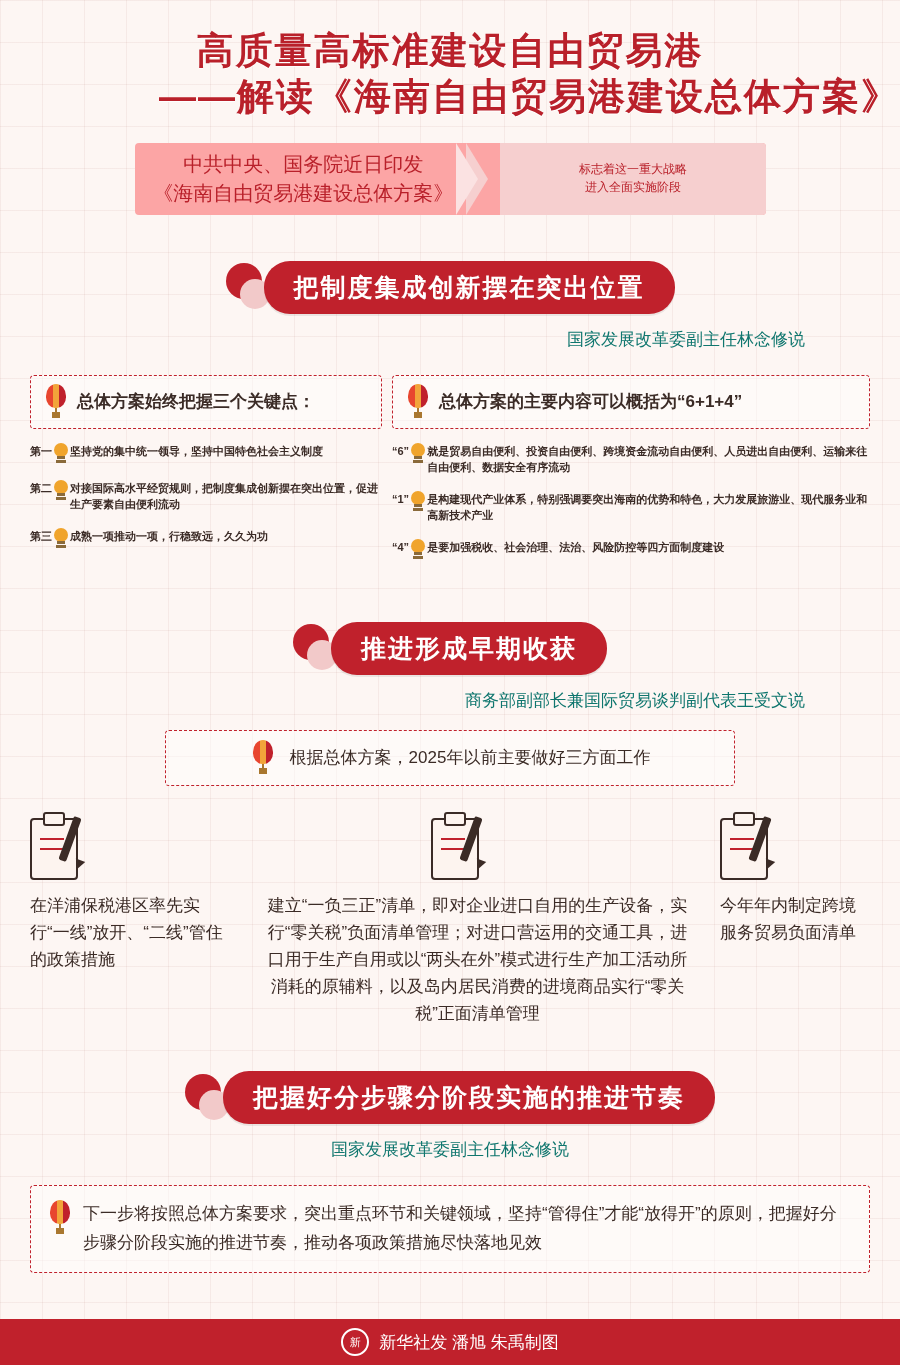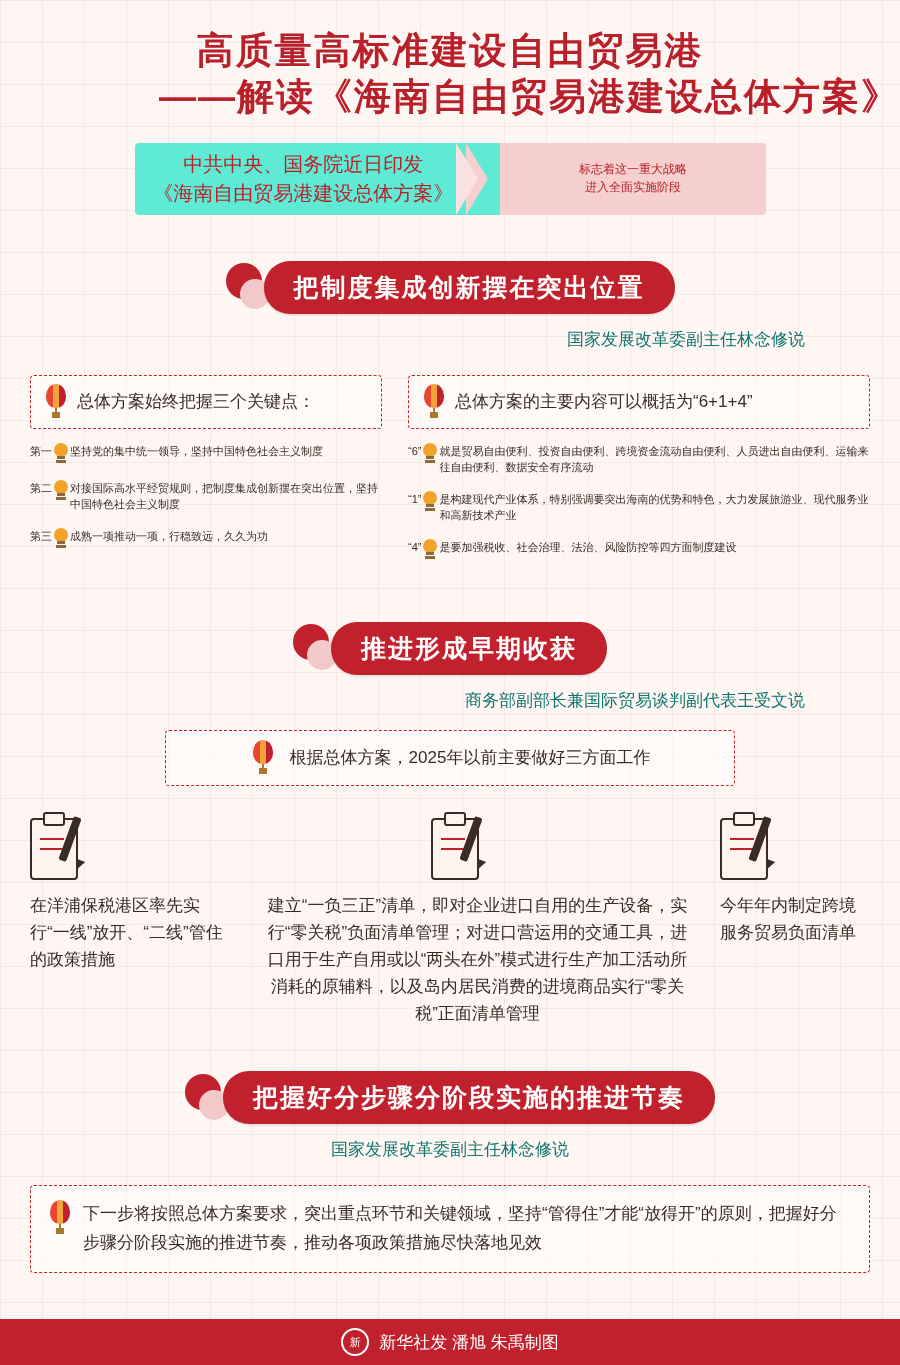--- a/index.html
+++ b/index.html
@@ -30,21 +30,21 @@
     letter-spacing:2px;
     line-height:1.25;
     text-shadow:0 1px 0 #fff;
   }
   .title-1{font-size:37px;}
   .title-2{font-size:37px;text-align:right;}
 
   .banner{
     margin:22px auto 0;
     width:631px;height:72px;
-    background:#5eead4;
+    background:#fca5a5;
     border-radius:4px;
     display:flex;
     position:relative;
     overflow:hidden;
   }
   .banner .left{
     flex:1 1 56%;
     display:flex;flex-direction:column;justify-content:center;align-items:center;
     color:#b9202a;font-size:20px;line-height:1.45;
   }
@@ -105,21 +105,21 @@
   .bulb{display:inline-block;width:18px;height:22px;position:relative;vertical-align:-5px;}
   .bulb .g{position:absolute;left:2px;top:0;width:14px;height:14px;border-radius:50%;background:#f0a42c;}
   .bulb .b{position:absolute;left:5px;top:13px;width:8px;height:3px;background:#8a6a3a;}
   .bulb .b2{position:absolute;left:4px;top:17px;width:10px;height:3px;background:#8a6a3a;}
 
   
   .dashed{
     border:1px dashed #c0212c;border-radius:4px;background:rgba(255,255,255,0.45);
   }
 
-  .two-col{display:flex;gap:26px;margin:24px 30px 0;}
+  .two-col{display:flex;gap:10px;margin:24px 30px 0;font-weight:bold;}
   .col{flex:1;}
   .col-left{flex:0 0 352px;}
   .col-right{flex:1;}
 
   .keypoint-head{
     display:flex;align-items:center;gap:8px;
     padding:8px 12px;font-size:17px;color:#3b2b26;
   }
   .list{margin-top:14px;}
   .li{
@@ -223,21 +223,21 @@
             </span>
           <span class="txt">坚持党的集中统一领导，坚持中国特色社会主义制度</span>
         </div>
         <div class="li">
           <span class="lbl">第二</span>
           <span class="bulb">
               <i class="g"></i>
               <i class="b"></i>
               <i class="b2"></i>
             </span>
-          <span class="txt">对接国际高水平经贸规则，把制度集成创新摆在突出位置，坚持中国特色社会主义制度</span>
+          <span class="txt">对接国际高水平经贸规则，把制度集成创新摆在突出位置，促进生产要素自由便利流动</span>
         </div>
         <div class="li">
           <span class="lbl">第三</span>
           <span class="bulb">
               <i class="g"></i>
               <i class="b"></i>
               <i class="b2"></i>
             </span>
           <span class="txt">成熟一项推动一项，行稳致远，久久为功</span>
         </div>

